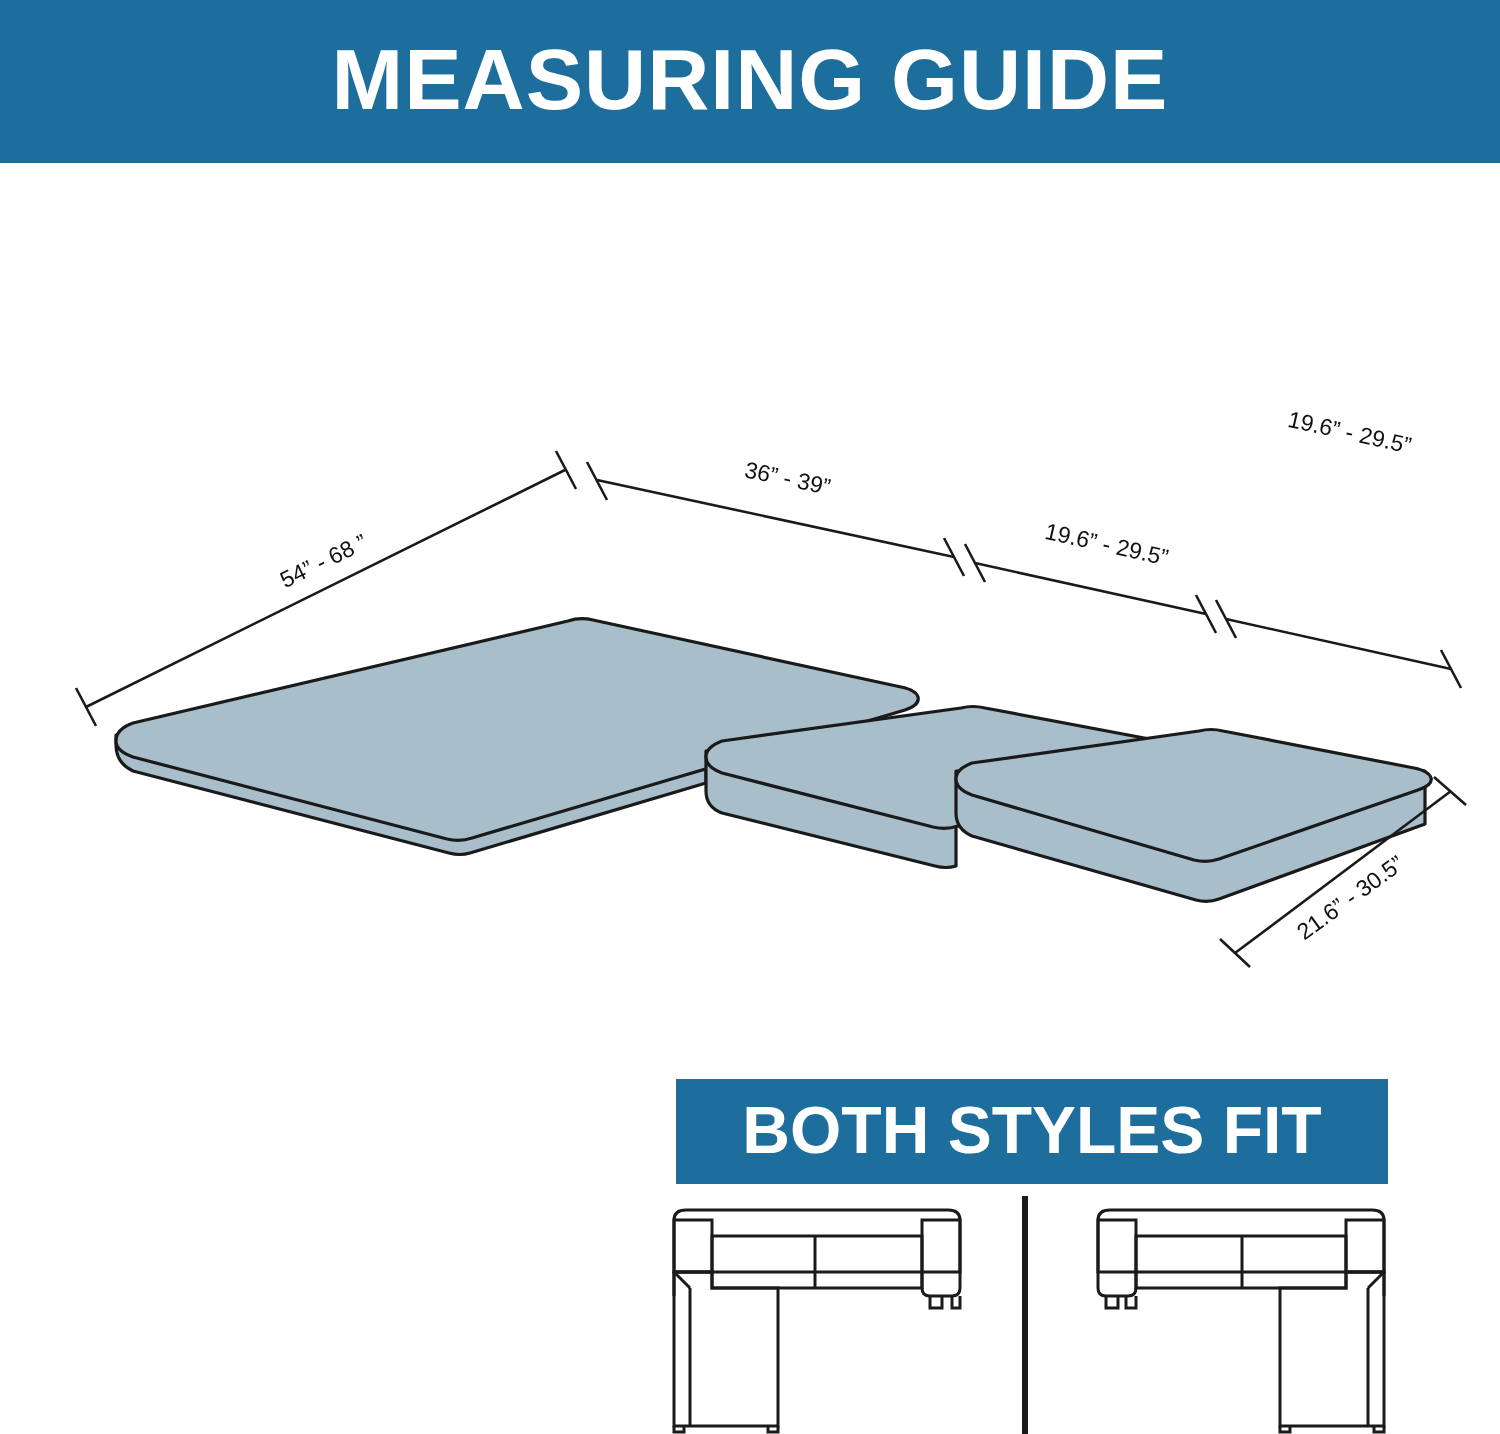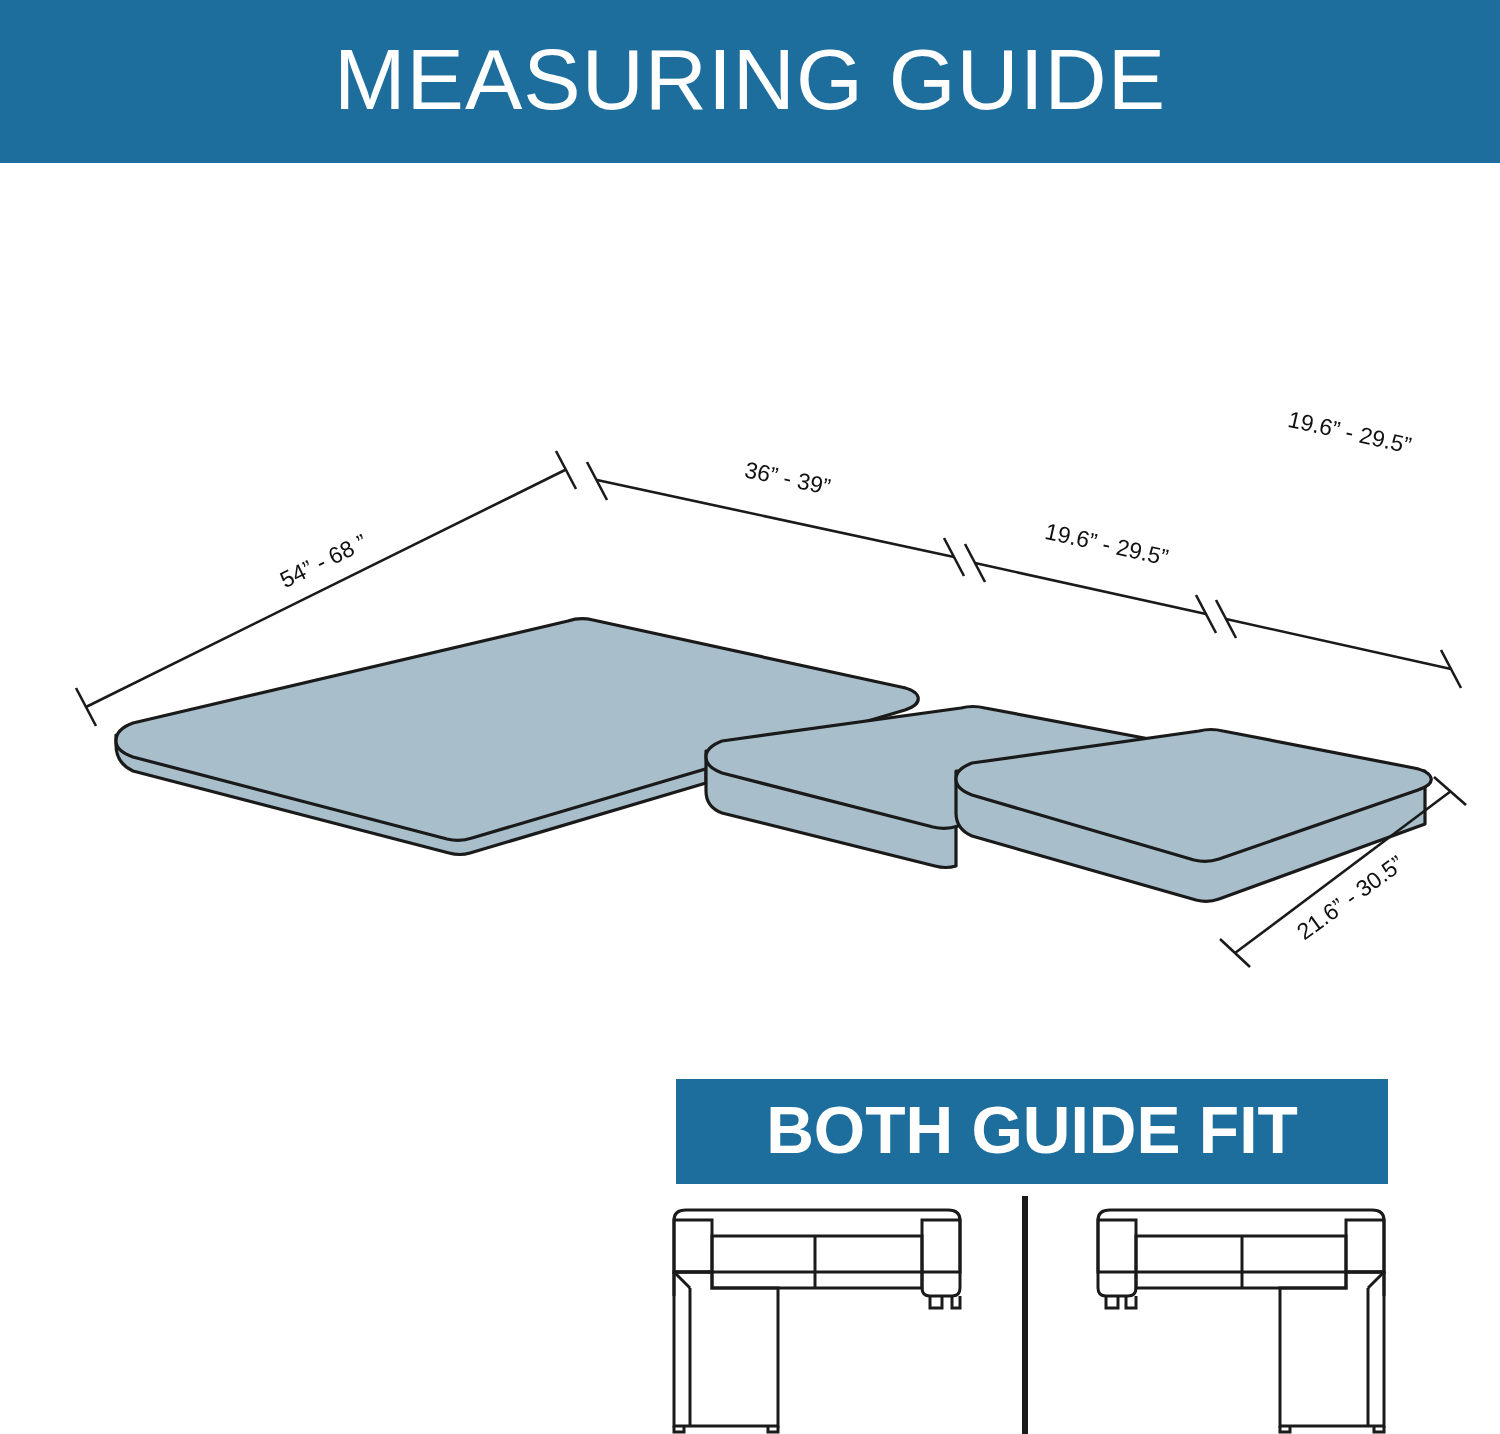--- a/index.html
+++ b/index.html
@@ -29,21 +29,21 @@
     width: 1500px;
     height: 163px;
     background: #1d6e9c;
     display: flex;
     align-items: center;
     justify-content: center;
   }
   .header-title {
     color: #ffffff;
     font-size: 86px;
-    font-weight: normal;
+    font-weight: bold;
     letter-spacing: 1px;
     font-family: "Liberation Sans", sans-serif;
     line-height: 1;
     text-align: right;
     padding-bottom: 6px;
   }
   
   .diagram-area {
     position: absolute;
     left: 0;
@@ -145,21 +145,21 @@
         <text class="dim-label" x="327" y="405" text-anchor="middle" transform="rotate(-26 327 405)">54”  - 68 ”</text>
         <text class="dim-label" x="786" y="323" text-anchor="middle" transform="rotate(12 786 323)">36” - 39”</text>
         <text class="dim-label" x="1105" y="389" text-anchor="middle" transform="rotate(12.5 1105 389)">19.6” - 29.5”</text>
         <text class="dim-label" x="1348" y="277" text-anchor="middle" transform="rotate(12.5 1348 277)">19.6” - 29.5”</text>
         <text class="dim-label" x="1355" y="741" text-anchor="middle" transform="rotate(-36 1355 741)">21.6” - 30.5”</text>
       </g>
     </svg>
   </div>
 
   <div class="styles-banner">
-    <div class="styles-title">BOTH GUIDE FIT</div>
+    <div class="styles-title">BOTH STYLES FIT</div>
   </div>
 
   <div class="styles-figures">
     <svg width="820" height="238" viewBox="0 0 820 238" xmlns="http://www.w3.org/2000/svg">
 
       <line x1="395" y1="0" x2="395" y2="238" stroke="#1a1a1a" stroke-width="6"></line>
 
       <g fill="none" stroke="#1a1a1a" stroke-width="3">
 
         <path d="M 44,24 Q 44,14 56,14 L 318,14 Q 330,14 330,24 L 330,76 L 44,76 Z"></path>

